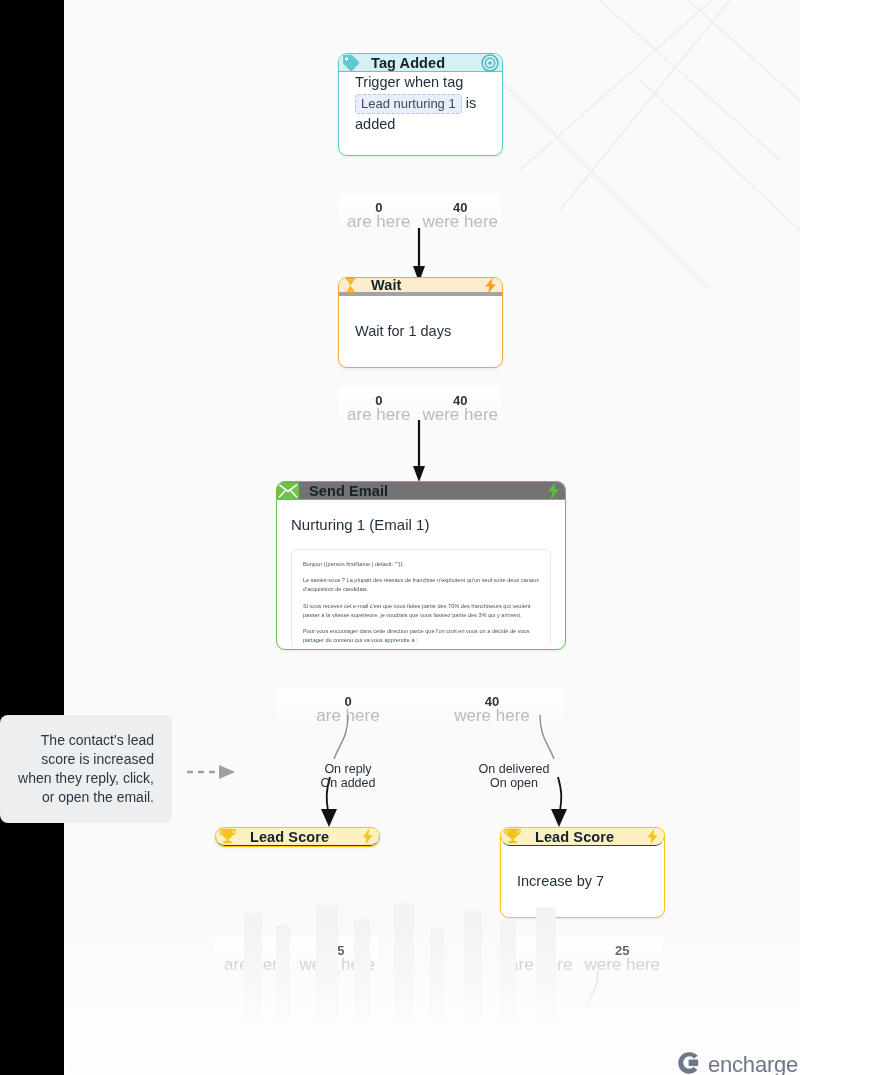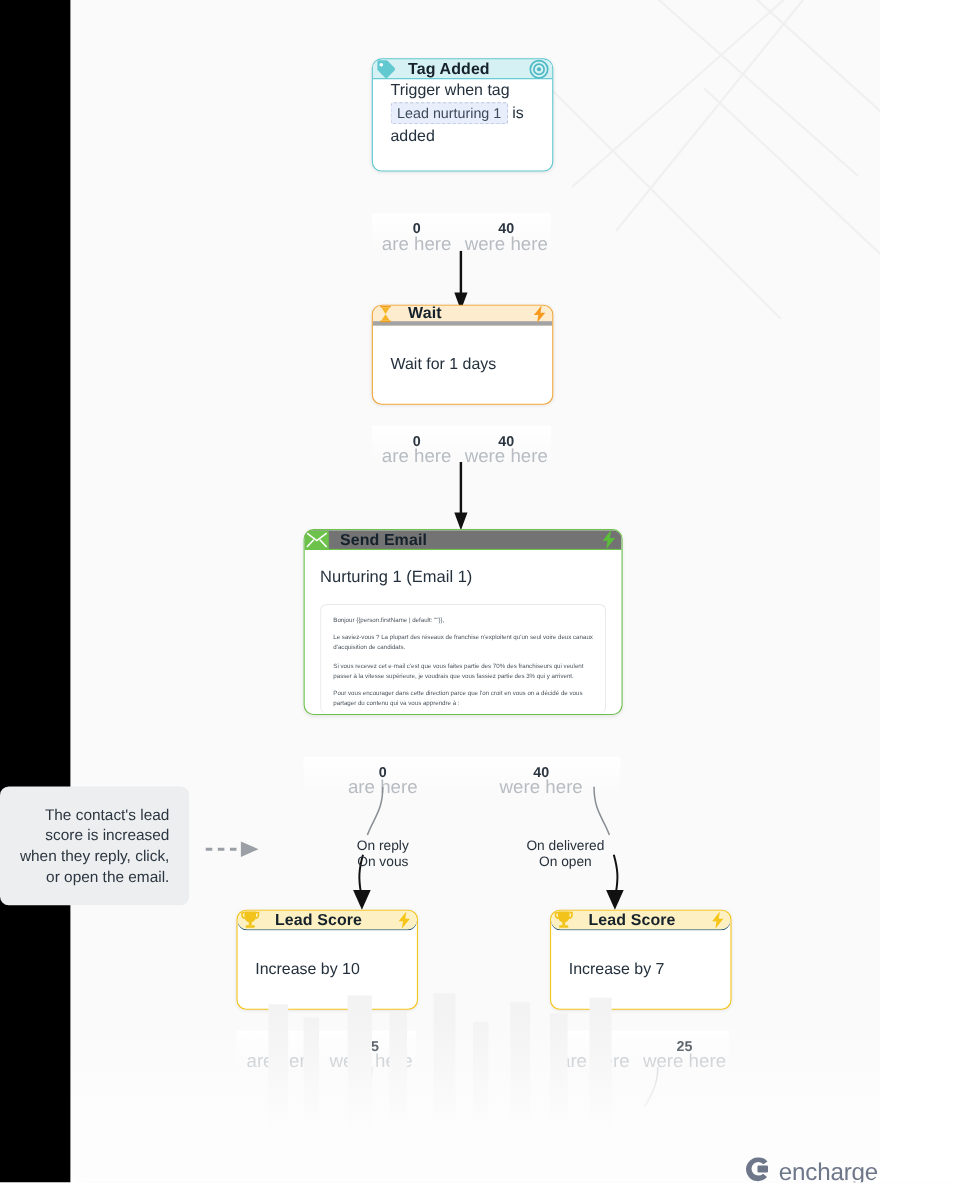--- a/index.html
+++ b/index.html
@@ -271,21 +271,21 @@
     <path d="M48 0 C48 22 40 28 34 44" stroke="#8a8f95" stroke-width="1.4" fill="none"></path>
     <path d="M30 62 C26 76 26 84 28 96" stroke="#111" stroke-width="1.8" fill="none"></path>
     <path d="M29 112 L21 94 L37 94 Z" fill="#111"></path>
     <path d="M240 0 C240 22 248 28 254 44" stroke="#8a8f95" stroke-width="1.4" fill="none"></path>
     <path d="M258 62 C262 76 262 84 260 96" stroke="#111" stroke-width="1.8" fill="none"></path>
     <path d="M259 112 L251 94 L267 94 Z" fill="#111"></path>
   </svg>
 
   <div class="branch-label" style="left:224px;top:763px;width:120px;">
     <div>On reply</div>
-    <div>On vous</div>
+    <div>On added</div>
   </div>
   <div class="branch-label" style="left:390px;top:763px;width:120px;">
     <div>On delivered</div>
     <div>On open</div>
   </div>
 
   <div class="node n-ls n-ls1">
     <div class="hdr">
       <span class="ico">
         <svg width="21" height="21" viewBox="0 0 24 24">
@@ -295,21 +295,20 @@
           <rect x="7.2" y="17.2" width="9.6" height="2.6" rx="1" fill="#f2c31a"></rect>
         </svg>
       </span>
       <span class="ttl">Lead Score</span>
       <span class="right">
         <svg width="19" height="19" viewBox="0 0 24 24">
             <path d="M14.5 2 5.5 13.2h5.1L9.2 22l9.3-11.6h-5.4z" fill="#f5c518"></path>
           </svg>
       </span>
     </div>
-    <div class="body">Increase by 10</div>
   </div>
 
   <div class="stats" style="left:151px;top:937px;width:163px;">
     <div class="col">
       <div class="num">0</div>
       <div class="lbl">are here</div>
     </div>
     <div class="col">
       <div class="num">15</div>
       <div class="lbl">were here</div>

